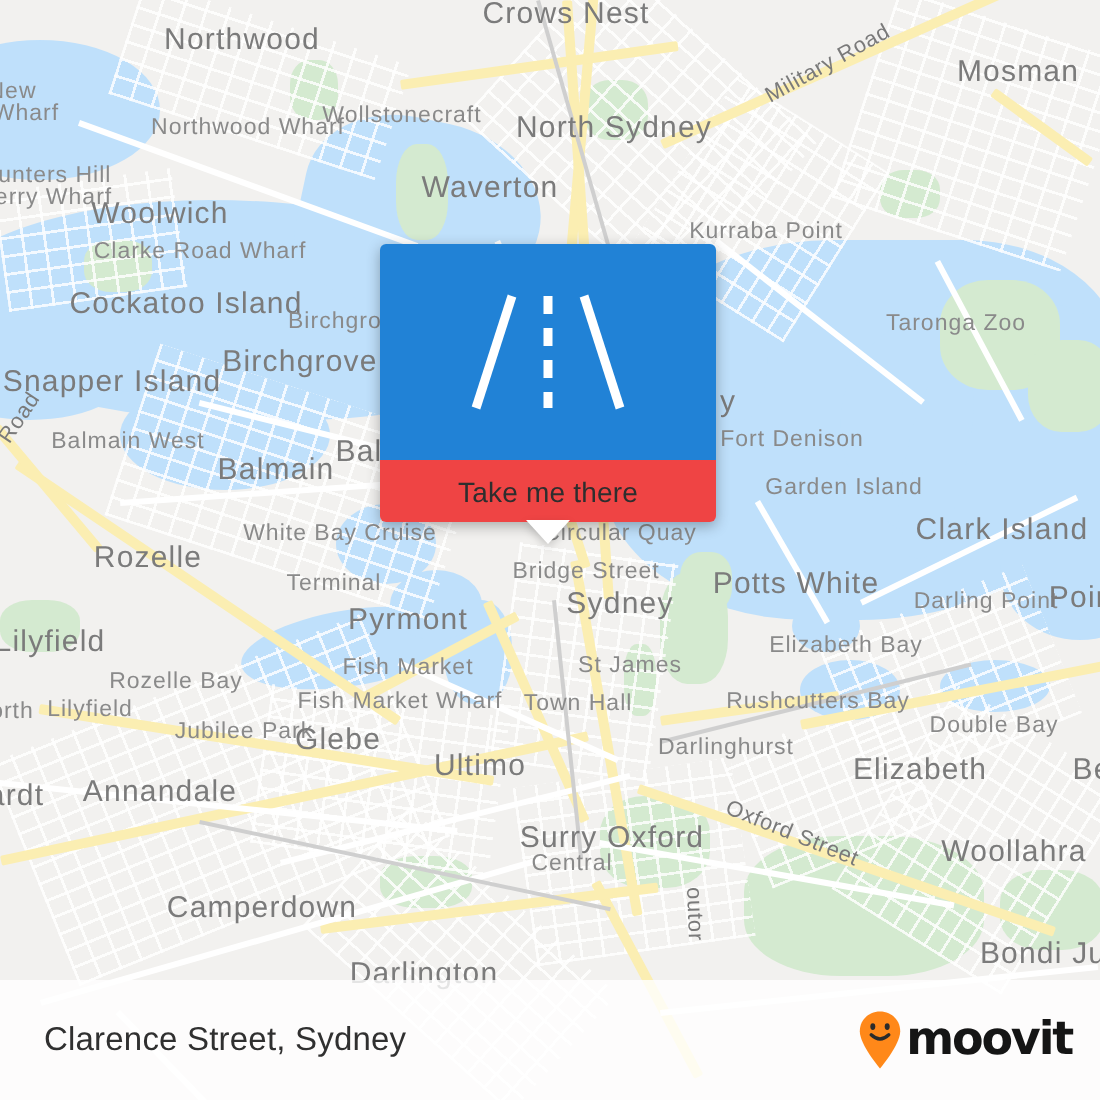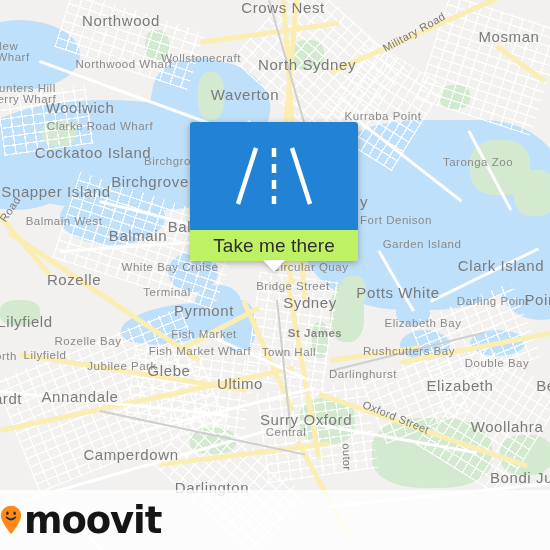--- a/index.html
+++ b/index.html
@@ -115,28 +115,28 @@
   }
   .road-ic {
     position: absolute;
     left: 50%;
     top: 50%;
     width: 80px;
     height: 64px;
     transform: translate(-50%, -50%);
   }
   #popup-button {
-    background: #bef264;
+    background: #ef4444;
     height: 31px;
     border-radius: 0 0 3px 3px;
     display: flex;
     align-items: center;
     justify-content: center;
     color: #2e2e2e;
-    font-size: 19px;
+    font-size: 14px;
     letter-spacing: .1px;
     cursor: pointer;
   }
   #popup-tail {
     position: absolute;
     left: 50%;
     bottom: -11px;
     margin-left: -11px;
     width: 0;
     height: 0;
@@ -189,21 +189,21 @@
     display: flex;
     align-items: center;
     gap: 2px;
   }
   #brand .pin {
     width: 22px;
     height: 30px;
     position: relative;
   }
   #brand .word {
-    font-size: 37px;
+    font-size: 23px;
     font-weight: bold;
     color: #151515;
     letter-spacing: -1.1px;
     line-height: 1;
     font-family: "DejaVu Sans", sans-serif;
   }
 </style>
 </head>
 <body>
 
@@ -334,21 +334,21 @@
         <div class="lbl major" style="left: 74px; top: 279px; transform: translate(-50%, -50%);">Rozelle</div>
         <div class="lbl mid" style="left: 310px; top: 267px; transform: translate(-50%, -50%);">Circular Quay</div>
         <div class="lbl mid" style="left: 293px; top: 286px; transform: translate(-50%, -50%);">Bridge Street</div>
         <div class="lbl major" style="left: 310px; top: 302px; transform: translate(-50%, -50%);">Sydney</div>
         <div class="lbl major" style="left: 398px; top: 292px; transform: translate(-50%, -50%);">Potts White</div>
         <div class="lbl mid" style="left: 493px; top: 301px; transform: translate(-50%, -50%);">Darling Point</div>
         <div class="lbl major" style="left: 543px; top: 299px; transform: translate(-50%, -50%);">Point</div>
         <div class="lbl major" style="left: 204px; top: 310px; transform: translate(-50%, -50%);">Pyrmont</div>
         <div class="lbl major" style="left: 25px; top: 321px; transform: translate(-50%, -50%);">Lilyfield</div>
         <div class="lbl mid" style="left: 423px; top: 323px; transform: translate(-50%, -50%);">Elizabeth Bay</div>
-        <div class="lbl mid" style="left: 315px; top: 333px; transform: translate(-50%, -50%); font-weight: bold;">St James</div>
+        <div class="lbl mid" style="left: 315px; top: 333px; transform: translate(-50%, -50%);">St James</div>
         <div class="lbl mid" style="left: 204px; top: 334px; transform: translate(-50%, -50%);">Fish Market</div>
         <div class="lbl mid" style="left: 88px; top: 341px; transform: translate(-50%, -50%);">Rozelle Bay</div>
         <div class="lbl mid" style="left: 200px; top: 351px; transform: translate(-50%, -50%);">Fish Market Wharf</div>
         <div class="lbl mid" style="left: 409px; top: 351px; transform: translate(-50%, -50%);">Rushcutters Bay</div>
         <div class="lbl mid" style="left: 497px; top: 363px; transform: translate(-50%, -50%);">Double Bay</div>
         <div class="lbl mid" style="left: 289px; top: 352px; transform: translate(-50%, -50%);">Town Hall</div>
         <div class="lbl mid" style="left: 122px; top: 366px; transform: translate(-50%, -50%);">Jubilee Park</div>
         <div class="lbl mid" style="left: 45px; top: 355px; transform: translate(-50%, -50%);">Lilyfield</div>
         <div class="lbl mid" style="left: 6px; top: 356px; transform: translate(-50%, -50%);">orth</div>
         <div class="lbl major" style="left: 169px; top: 370px; transform: translate(-50%, -50%);">Glebe</div>
@@ -378,20 +378,21 @@
       </svg>
     </div>
     <div id="popup-button">
       <span>Take me there</span>
     </div>
     <div id="popup-tail"></div>
   </div>
 
 
   <div id="bottombar">
+    <div id="place-title">Clarence Street, Sydney</div>
     <div id="brand">
       <div class="pin">
         <svg viewBox="0 0 22 30" width="22" height="30">
           <path d="M11 0.8 C5.2 0.8 0.9 5.1 0.9 10.6 C0.9 17.4 11 29.2 11 29.2 C11 29.2 21.1 17.4 21.1 10.6 C21.1 5.1 16.8 0.8 11 0.8 Z" fill="#ff8819"></path>
           <ellipse cx="7.4" cy="8.3" rx="1.25" ry="1.7" fill="#2b2b2b"></ellipse>
           <ellipse cx="14.6" cy="8.3" rx="1.25" ry="1.7" fill="#2b2b2b"></ellipse>
           <path d="M6.6 12.4 Q11 16.6 15.4 12.4" stroke="#2b2b2b" stroke-width="1.7" fill="none" stroke-linecap="round"></path>
         </svg>
       </div>
       <div class="word">moovit</div>

